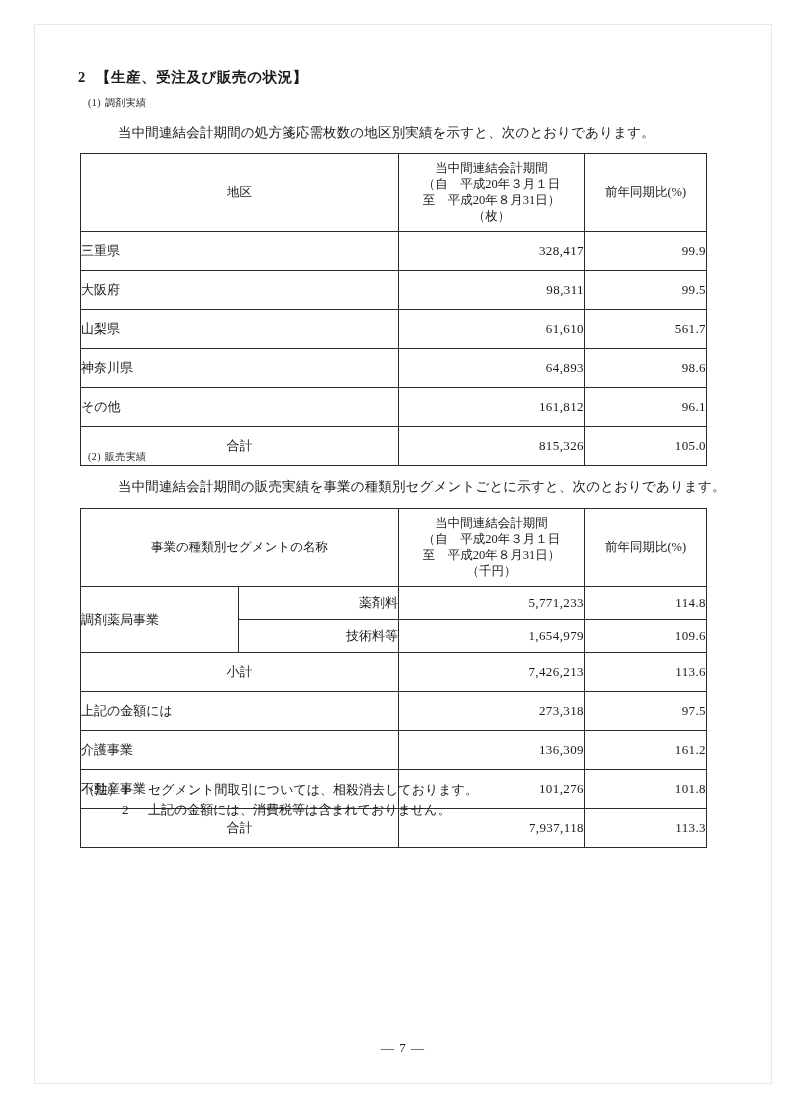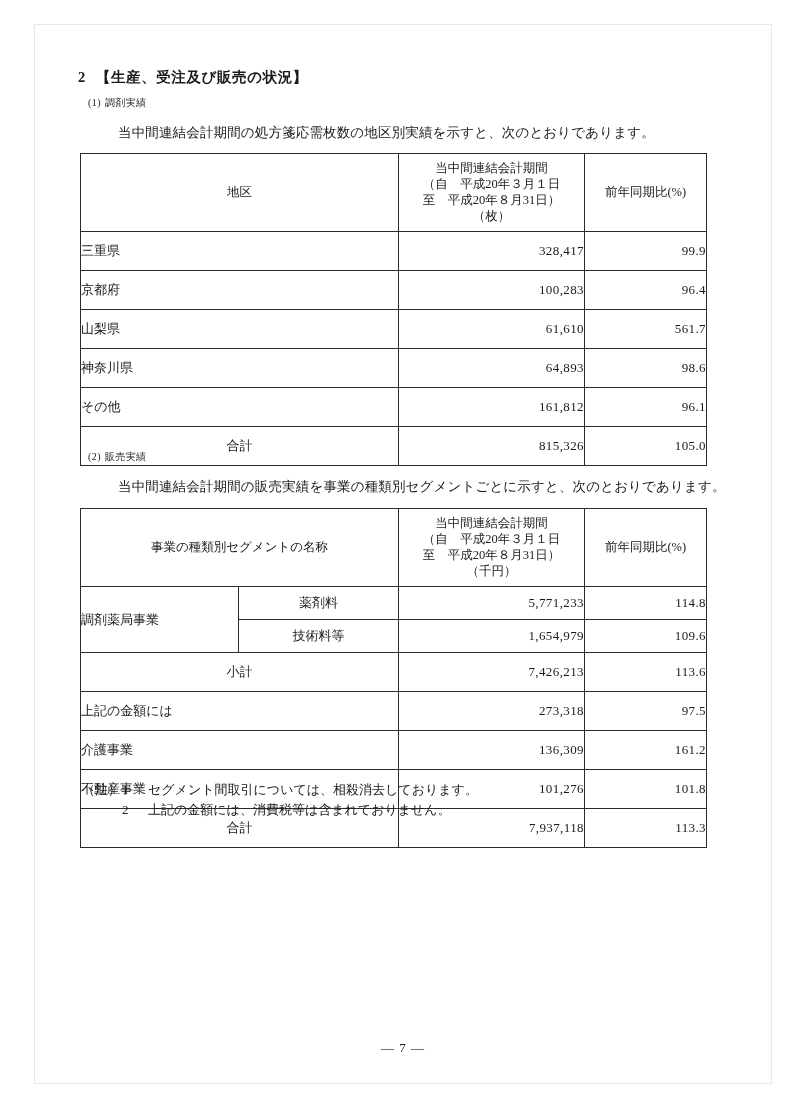--- a/index.html
+++ b/index.html
@@ -106,21 +106,21 @@
     height: 38px;
     line-height: 38px;
     text-align: left;
     white-space: nowrap;
     font-size: 13px;
   }
   .cell-sub {
     padding: 0 0 0 12px;
     height: 32px;
     line-height: 32px;
-    text-align: center;
+    text-align: right;
     white-space: nowrap;
     font-size: 13px;
   }
   .cell-num {
     padding: 0 14px 0 0;
     height: 38px;
     line-height: 38px;
     text-align: right;
     white-space: nowrap;
     font-family: "Liberation Serif", "DejaVu Serif", serif;
@@ -202,23 +202,23 @@
             <th class="hdr">前年同期比(%)</th>
           </tr>
         </thead>
         <tbody>
           <tr>
             <td class="cell-text">三重県</td>
             <td class="cell-num">328,417</td>
             <td class="cell-num">99.9</td>
           </tr>
           <tr>
-            <td class="cell-text">京都府</td>
-            <td class="cell-num">100,283</td>
-            <td class="cell-num">96.4</td>
+            <td class="cell-text">大阪府</td>
+            <td class="cell-num">98,311</td>
+            <td class="cell-num">99.5</td>
           </tr>
           <tr>
             <td class="cell-text">山梨県</td>
             <td class="cell-num">61,610</td>
             <td class="cell-num">561.7</td>
           </tr>
           <tr>
             <td class="cell-text">神奈川県</td>
             <td class="cell-num">64,893</td>
             <td class="cell-num">98.6</td>

